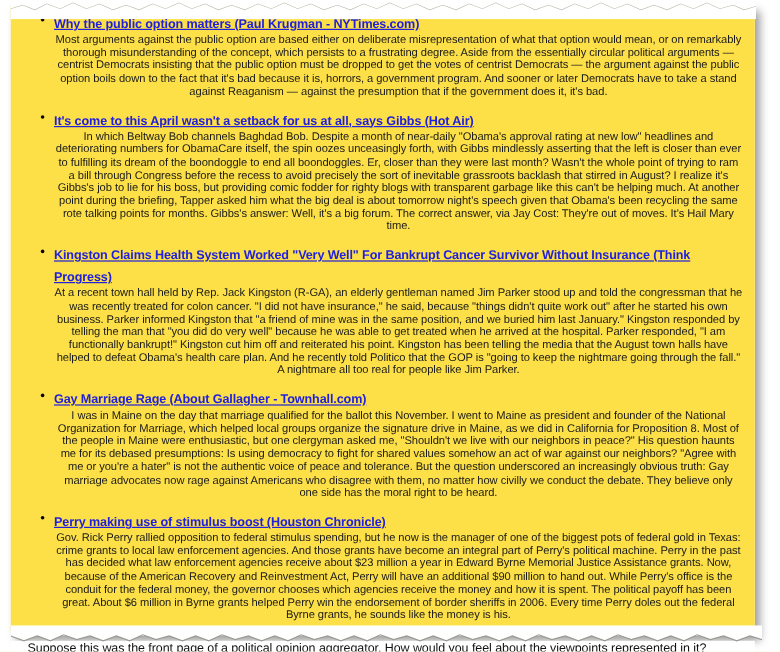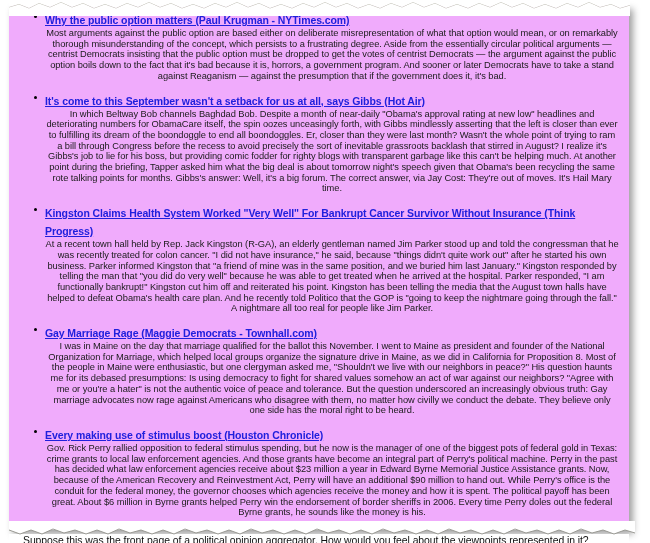--- a/index.html
+++ b/index.html
@@ -53,21 +53,21 @@
     display: block;
     pointer-events: none;
   }
 
   
   .articles {
     position: absolute;
     left: 9px;
     top: 5px;
     width: 620px;
-    background: #f0abfc;
+    background: #fde047;
     padding: 5px 0 6px 0;
     box-sizing: border-box;
   }
 
   ul.article-list {
     list-style: none;
     margin: 0;
     padding: 0;
   }
   ul.article-list > li.article {
@@ -147,39 +147,39 @@
     <ul class="article-list">
 
       <li class="article">
         <span class="bullet"></span>
         <a class="article-title" href="#">Why the public option matters (Paul Krugman - NYTimes.com)</a>
         <p class="article-body">Most arguments against the public option are based either on deliberate misrepresentation of what that option would mean, or on remarkably thorough misunderstanding of the concept, which persists to a frustrating degree. Aside from the essentially circular political arguments — centrist Democrats insisting that the public option must be dropped to get the votes of centrist Democrats — the argument against the public option boils down to the fact that it's bad because it is, horrors, a government program. And sooner or later Democrats have to take a stand against Reaganism — against the presumption that if the government does it, it's bad.</p>
       </li>
 
       <li class="article">
         <span class="bullet"></span>
-        <a class="article-title" href="#">It's come to this September wasn't a setback for us at all, says Gibbs (Hot Air)</a>
+        <a class="article-title" href="#">It's come to this April wasn't a setback for us at all, says Gibbs (Hot Air)</a>
         <p class="article-body">In which Beltway Bob channels Baghdad Bob. Despite a month of near-daily "Obama's approval rating at new low" headlines and deteriorating numbers for ObamaCare itself, the spin oozes unceasingly forth, with Gibbs mindlessly asserting that the left is closer than ever to fulfilling its dream of the boondoggle to end all boondoggles. Er, closer than they were last month? Wasn't the whole point of trying to ram a bill through Congress before the recess to avoid precisely the sort of inevitable grassroots backlash that stirred in August? I realize it's Gibbs's job to lie for his boss, but providing comic fodder for righty blogs with transparent garbage like this can't be helping much. At another point during the briefing, Tapper asked him what the big deal is about tomorrow night's speech given that Obama's been recycling the same rote talking points for months. Gibbs's answer: Well, it's a big forum. The correct answer, via Jay Cost: They're out of moves. It's Hail Mary time.</p>
       </li>
 
       <li class="article">
         <span class="bullet"></span>
         <a class="article-title" href="#">Kingston Claims Health System Worked "Very Well" For Bankrupt Cancer Survivor Without Insurance (Think Progress)</a>
         <p class="article-body">At a recent town hall held by Rep. Jack Kingston (R-GA), an elderly gentleman named Jim Parker stood up and told the congressman that he was recently treated for colon cancer. "I did not have insurance," he said, because "things didn't quite work out" after he started his own business. Parker informed Kingston that "a friend of mine was in the same position, and we buried him last January." Kingston responded by telling the man that "you did do very well" because he was able to get treated when he arrived at the hospital. Parker responded, "I am functionally bankrupt!" Kingston cut him off and reiterated his point. Kingston has been telling the media that the August town halls have helped to defeat Obama's health care plan. And he recently told Politico that the GOP is "going to keep the nightmare going through the fall." A nightmare all too real for people like Jim Parker.</p>
       </li>
 
       <li class="article">
         <span class="bullet"></span>
-        <a class="article-title" href="#">Gay Marriage Rage (Maggie Democrats - Townhall.com)</a>
+        <a class="article-title" href="#">Gay Marriage Rage (About Gallagher - Townhall.com)</a>
         <p class="article-body">I was in Maine on the day that marriage qualified for the ballot this November. I went to Maine as president and founder of the National Organization for Marriage, which helped local groups organize the signature drive in Maine, as we did in California for Proposition 8. Most of the people in Maine were enthusiastic, but one clergyman asked me, "Shouldn't we live with our neighbors in peace?" His question haunts me for its debased presumptions: Is using democracy to fight for shared values somehow an act of war against our neighbors? "Agree with me or you're a hater" is not the authentic voice of peace and tolerance. But the question underscored an increasingly obvious truth: Gay marriage advocates now rage against Americans who disagree with them, no matter how civilly we conduct the debate. They believe only one side has the moral right to be heard.</p>
       </li>
 
       <li class="article">
         <span class="bullet"></span>
-        <a class="article-title" href="#">Every making use of stimulus boost (Houston Chronicle)</a>
+        <a class="article-title" href="#">Perry making use of stimulus boost (Houston Chronicle)</a>
         <p class="article-body">Gov. Rick Perry rallied opposition to federal stimulus spending, but he now is the manager of one of the biggest pots of federal gold in Texas: crime grants to local law enforcement agencies. And those grants have become an integral part of Perry's political machine. Perry in the past has decided what law enforcement agencies receive about $23 million a year in Edward Byrne Memorial Justice Assistance grants. Now, because of the American Recovery and Reinvestment Act, Perry will have an additional $90 million to hand out. While Perry's office is the conduit for the federal money, the governor chooses which agencies receive the money and how it is spent. The political payoff has been great. About $6 million in Byrne grants helped Perry win the endorsement of border sheriffs in 2006. Every time Perry doles out the federal Byrne grants, he sounds like the money is his.</p>
       </li>
 
     </ul>
   </div>
 
   <div class="survey" style="top: 534px;">
     <p class="survey-question">Suppose this was the front page of a political opinion aggregator. How would you feel about the viewpoints represented in it?</p>
 
   </div>

